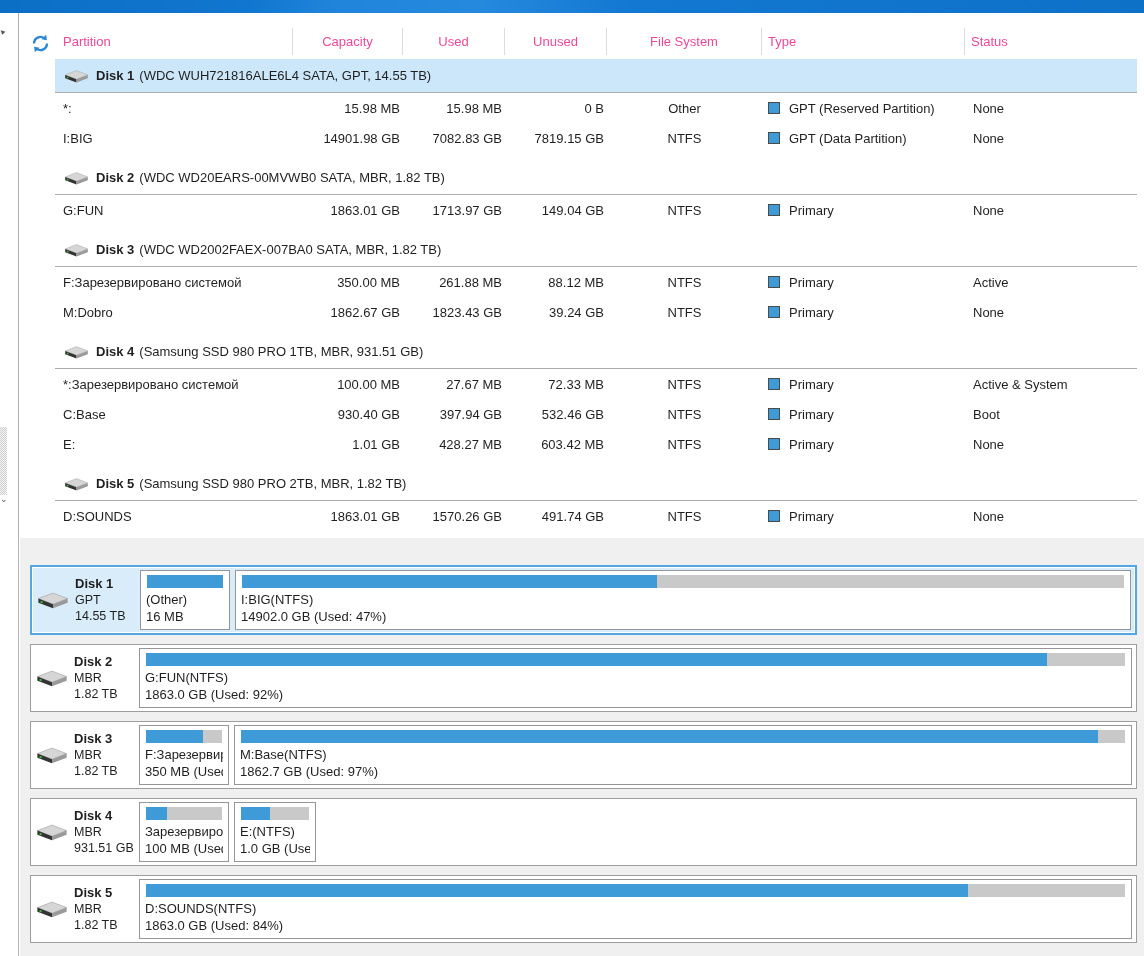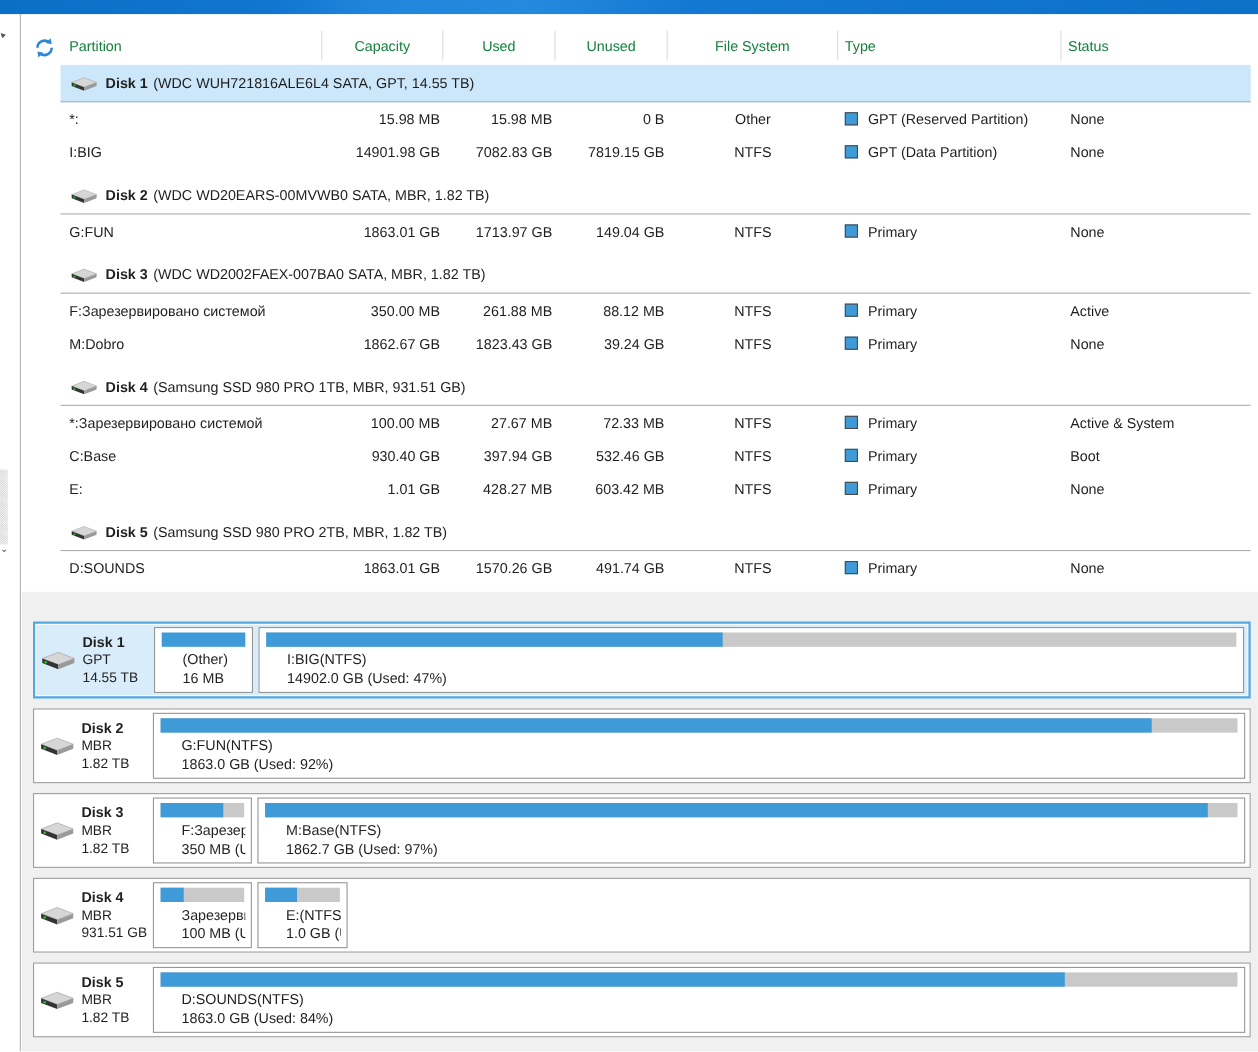--- a/index.html
+++ b/index.html
@@ -32,21 +32,21 @@
   .refresh-btn{
     position:absolute;left:11px;top:19px;width:22px;height:22px;
     border:none;background:transparent;padding:0;cursor:pointer;
   }
   .refresh-btn svg{width:19px;height:19px;display:block;}
   
   .tbl{position:absolute;left:35px;top:15px;width:1082px;}
   .grid7{display:grid;grid-template-columns:238px 110px 102px 102px 155px 203px 172px;align-items:center;}
   .thead{height:27px;}
   .th{
-    font-size:13px;color:#15803d;height:27px;display:flex;align-items:center;
+    font-size:13px;color:#ec4899;height:27px;display:flex;align-items:center;
     border-right:1px solid #dcdcdc;padding:0 6px;box-sizing:border-box;
   }
   .th:last-child{border-right:none;}
   .th.c-name{padding-left:8px;}
   .th.c-num,.th.c-fs{justify-content:center;}
   .group-row{
     height:34px;margin-top:8px;border-bottom:1px solid #adadad;
     display:flex;align-items:center;box-sizing:border-box;padding-left:9px;
   }
   .group-row.first{margin-top:4px;}
@@ -85,21 +85,21 @@
   .ml-text{font-size:12.5px;line-height:16px;}
   .ml-name{font-weight:bold;font-size:13px;}
   .map-blocks{flex:1;display:flex;padding:3px 4px;gap:5px;min-width:0;}
   .pblock{
     border:1px solid #969696;background:#fff;box-sizing:border-box;
     padding:3px 5px 2px;display:flex;flex-direction:column;min-width:0;overflow:hidden;
     cursor:default;
   }
   .pbar{height:13px;background:#c9c9c9;margin:1px 1px 3px;flex:0 0 auto;}
   .pbar-fill{height:100%;background:#3e9bd8;}
-  .b-line{font-size:13px;line-height:17px;white-space:nowrap;overflow:hidden;flex:0 0 auto;margin-left:20px;}
+  .b-line{font-size:13px;line-height:17px;white-space:nowrap;overflow:hidden;flex:0 0 auto;}
   .svgdefs{position:absolute;width:0;height:0;overflow:hidden;}
 </style>
 </head>
 <body>
 
 <svg class="svgdefs" aria-hidden="true">
   <defs>
     <symbol id="disk3d" viewBox="0 0 46 26">
       <polygon points="2,11 23,3 44,11 23,19" fill="#d6d6d6" stroke="#9c9c9c" stroke-width="0.8"></polygon>
       <polygon points="2,11 23,19 23,25 2,17" fill="#333333"></polygon>

